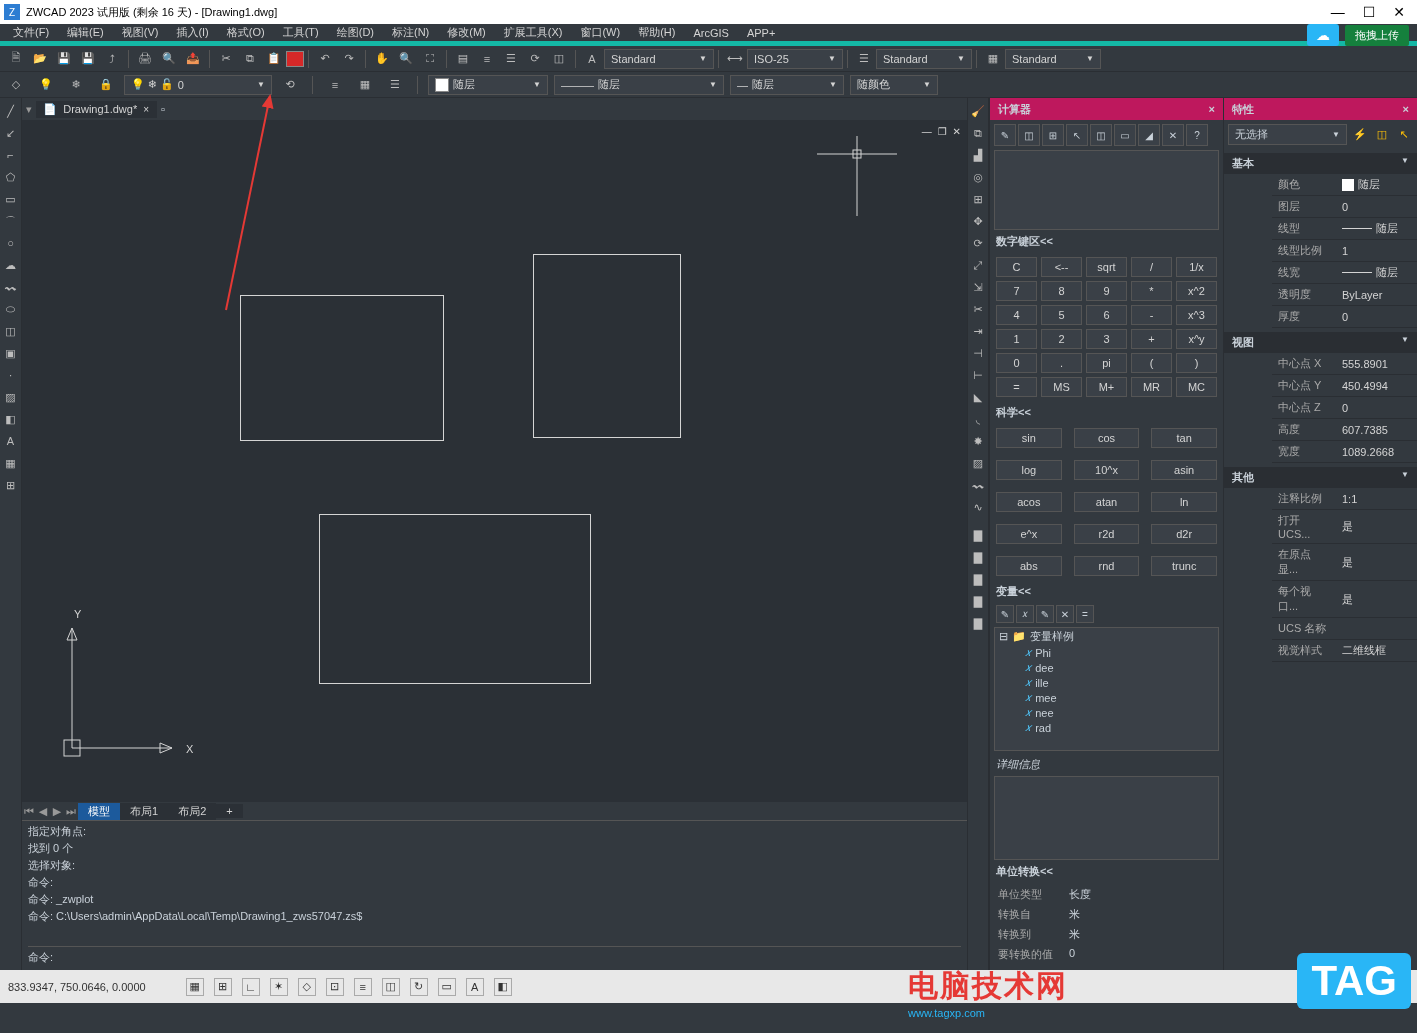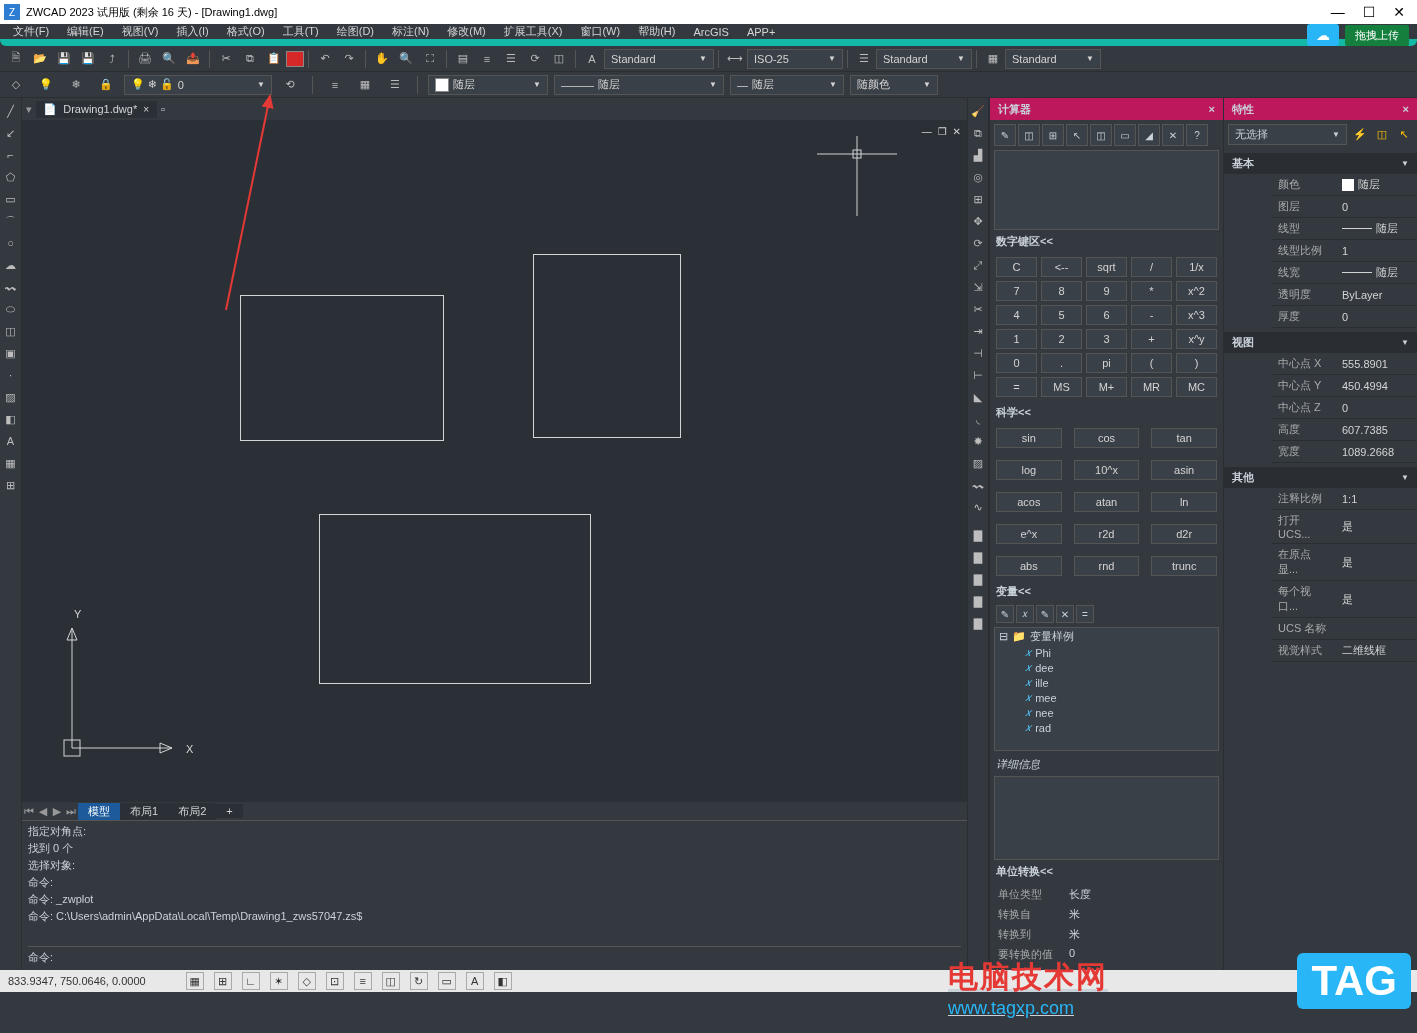--- a/index.html
+++ b/index.html
@@ -2,21 +2,21 @@
 <html><head>
 <meta charset="utf-8">
 <style>
 * { margin: 0; padding: 0; box-sizing: border-box; font-family: "Microsoft YaHei", sans-serif; font-size: 11px; }
 body { background: #33393f; color: #c9d1d9; width: 1417px; height: 1033px; overflow: hidden; position: relative; }
 .titlebar { background: #fff; height: 24px; display: flex; align-items: center; padding: 0 4px; color: #000; }
 .titlebar .icon { width: 16px; height: 16px; background: #2d7dd2; margin-right: 6px; display: flex; align-items: center; justify-content: center; color: #fff; font-size: 10px; }
 .titlebar .title { flex: 1; }
 .titlebar .winctl { display: flex; gap: 18px; padding-right: 8px; }
 .titlebar .winctl span { cursor: pointer; font-size: 14px; }
-.menubar { background: #33393f; height: 22px; display: flex; align-items: center; padding: 0 4px; border-bottom: 7px solid #14b8a6; position: relative; border-radius: 6px; }
+.menubar { background: #33393f; height: 22px; display: flex; align-items: center; padding: 0 4px; border-bottom: 5px solid #14b8a6; position: relative; }
 .menubar .item { padding: 0 9px; cursor: pointer; color: #d4d4d4; }
 .cloudbtn { position: absolute; right: 8px; top: 0; display: flex; align-items: center; gap: 6px; }
 .cloudbtn .cloud { background: #29b6f6; width: 32px; height: 22px; border-radius: 3px; display: flex; align-items: center; justify-content: center; color: #fff; font-size: 14px; }
 .cloudbtn .upbtn { background: #15803d; color: #fff; padding: 3px 10px; border-radius: 2px; cursor: pointer; }
 .toolbar { background: #33393f; height: 26px; display: flex; align-items: center; padding: 0 4px; border-bottom: 1px solid #2a2e33; }
 .tbicon { width: 20px; height: 20px; margin: 0 2px; display: flex; align-items: center; justify-content: center; color: #bdbdbd; cursor: pointer; }
 .sep { width: 1px; height: 18px; background: #555; margin: 0 4px; }
 .redswatch { width: 18px; height: 16px; background: #d62828; border: 1px solid #888; }
 .dropdown { background: #3a4047; border: 1px solid #555; height: 20px; display: flex; align-items: center; padding: 0 6px; color: #d4d4d4; cursor: pointer; gap: 4px; }
 .dropdown .arrow { margin-left: auto; font-size: 8px; }
@@ -35,21 +35,21 @@
 .redarrow { position: absolute; pointer-events: none; }
 .modelTabs { height: 18px; background: #33393f; display: flex; align-items: center; }
 .modelTabs .navbtn { width: 14px; text-align: center; cursor: pointer; color: #999; }
 .modelTabs .tab { padding: 1px 10px; background: #2b3036; cursor: pointer; color: #d4d4d4; }
 .modelTabs .tab.active { background: #1c5a9c; color: #fff; }
 .commandarea { height: 150px; background: #33393f; border-top: 1px solid #555; color: #c9d1d9; font-family: "SimSun", monospace; font-size: 12px; padding: 2px 6px; overflow: hidden; display: flex; flex-direction: column; }
 .commandarea .history { flex: 1; }
 .commandarea .line { line-height: 17px; white-space: nowrap; }
 .commandarea .prompt { display: flex; align-items: center; border-top: 1px solid #555; height: 22px; }
 .commandarea .prompt input { flex: 1; background: transparent; border: none; color: #c9d1d9; outline: none; font-family: inherit; font-size: 12px; }
-.statusbar { height: 22px; background: #e8e8e8; display: flex; align-items: center; padding: 0 8px; gap: 10px; color: #333; }
+.statusbar { height: 33px; background: #e8e8e8; display: flex; align-items: center; padding: 0 8px; gap: 10px; color: #333; }
 .statusbar .stico { width: 18px; height: 18px; border: 1px solid #aaa; display: flex; align-items: center; justify-content: center; cursor: pointer; }
 .midbar { width: 22px; background: #33393f; border-left: 1px solid #2a2e33; border-right: 1px solid #2a2e33; display: flex; flex-direction: column; padding-top: 2px; }
 .midbar .tbicon { margin: 1px auto; }
 .panel { background: #33393f; border-left: 1px solid #2a2e33; display: flex; flex-direction: column; }
 .panelhdr { background: #be185d; height: 22px; display: flex; align-items: center; padding: 0 8px; font-weight: bold; }
 .panelhdr .close { margin-left: auto; cursor: pointer; }
 .calcpanel { width: 234px; }
 .calctoolbar { display: flex; gap: 2px; padding: 4px; }
 .calctoolbar .cti { width: 22px; height: 22px; border: 1px solid #555; display: flex; align-items: center; justify-content: center; cursor: pointer; font-size: 10px; background: #3a4047; }
 .calcdisplay { height: 80px; background: #3a4047; margin: 0 4px; border: 1px solid #555; }
@@ -67,30 +67,30 @@
 .detailbox { background: #3a4047; margin: 0 4px; border: 1px solid #555; height: 84px; }
 .unitgrid { display: grid; grid-template-columns: 70px 1fr; gap: 1px; padding: 2px 4px; }
 .unitgrid div { padding: 2px 4px; }
 .unitgrid .lbl { color: #aaa; }
 .propspanel { width: 194px; }
 .propsbar { display: flex; align-items: center; padding: 4px; gap: 4px; }
 .propsbar .sel { flex: 1; background: #3a4047; border: 1px solid #555; padding: 2px 6px; display: flex; align-items: center; }
 .propsbar .sel .arrow { margin-left: auto; font-size: 8px; }
 .propsbar .pico { width: 18px; height: 18px; cursor: pointer; display: flex; align-items: center; justify-content: center; color: #ffc107; }
 .propgroup { margin-top: 4px; }
-.propgroup .grouphdr { background: #2a2e33; padding: 3px 8px; font-weight: bold; display: flex; align-items: center; cursor: pointer; }
+.propgroup .grouphdr { background: #2a2e33; padding: 3px 8px; font-weight: bold; display: flex; align-items: flex-start; cursor: pointer; }
 .propgroup .grouphdr .arrow { margin-left: auto; font-size: 8px; }
 .proprow { display: grid; grid-template-columns: 64px 1fr; border-bottom: 1px solid #2a2e33; margin-left: 48px; }
 .proprow div { padding: 3px 6px; }
 .proprow .k { color: #aaa; }
 .proprow .v { color: #d4d4d4; display: flex; align-items: center; gap: 4px; }
 .proprow .sw { width: 12px; height: 12px; background: #fff; display: inline-block; }
-.watermark { position: absolute; bottom: 14px; left: 948px; pointer-events: none; text-align: left; text-decoration: underline; }
+.watermark { position: absolute; bottom: 14px; left: 908px; pointer-events: none; text-align: left; }
 .watermark .red { color: #e53935; font-size: 30px; font-weight: bold; letter-spacing: 2px; }
-.watermark .blue { color: #29b6f6; font-size: 18px; }
+.watermark .blue { color: #29b6f6; font-size: 11px; }
 .tagbox { position: absolute; right: 6px; bottom: 24px; background: #29b6f6; color: #fff; font-size: 42px; font-weight: bold; padding: 4px 14px; border-radius: 6px; pointer-events: none; }
 .cornerctl { position: absolute; top: 6px; right: 6px; display: flex; gap: 6px; color: #d4d4d4; }
 .cornerctl span { cursor: pointer; font-size: 10px; }
 .crosshair { position: absolute; top: 16px; right: 70px; pointer-events: none; }
 </style>
 </head>
 <body>
 
 <div class="titlebar">
   <div class="icon">Z</div>

